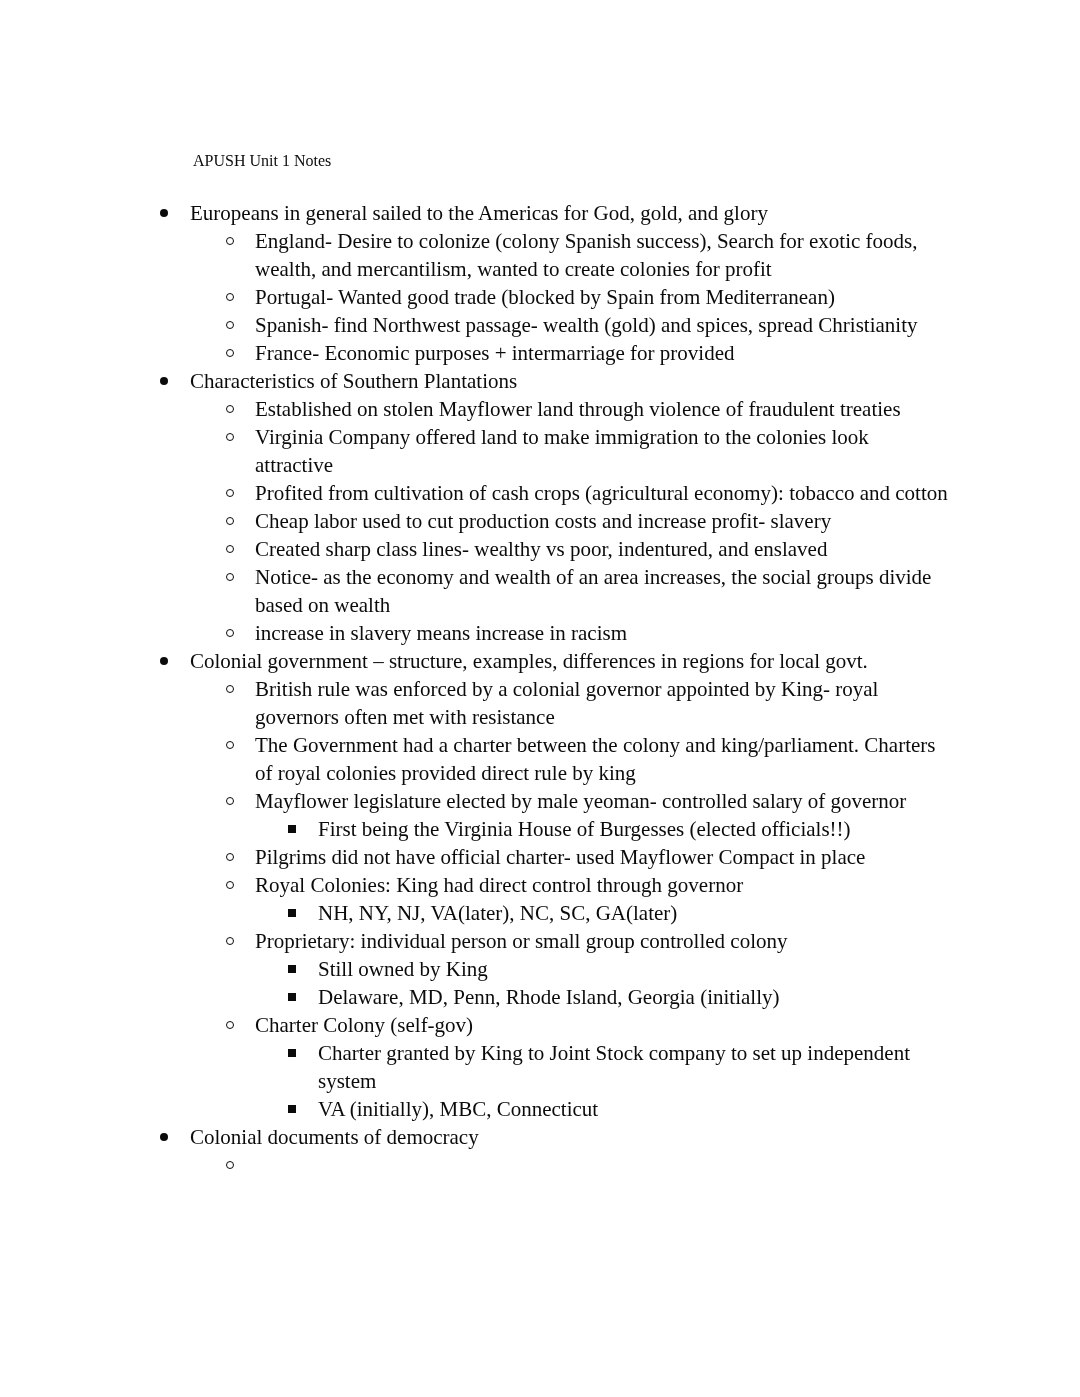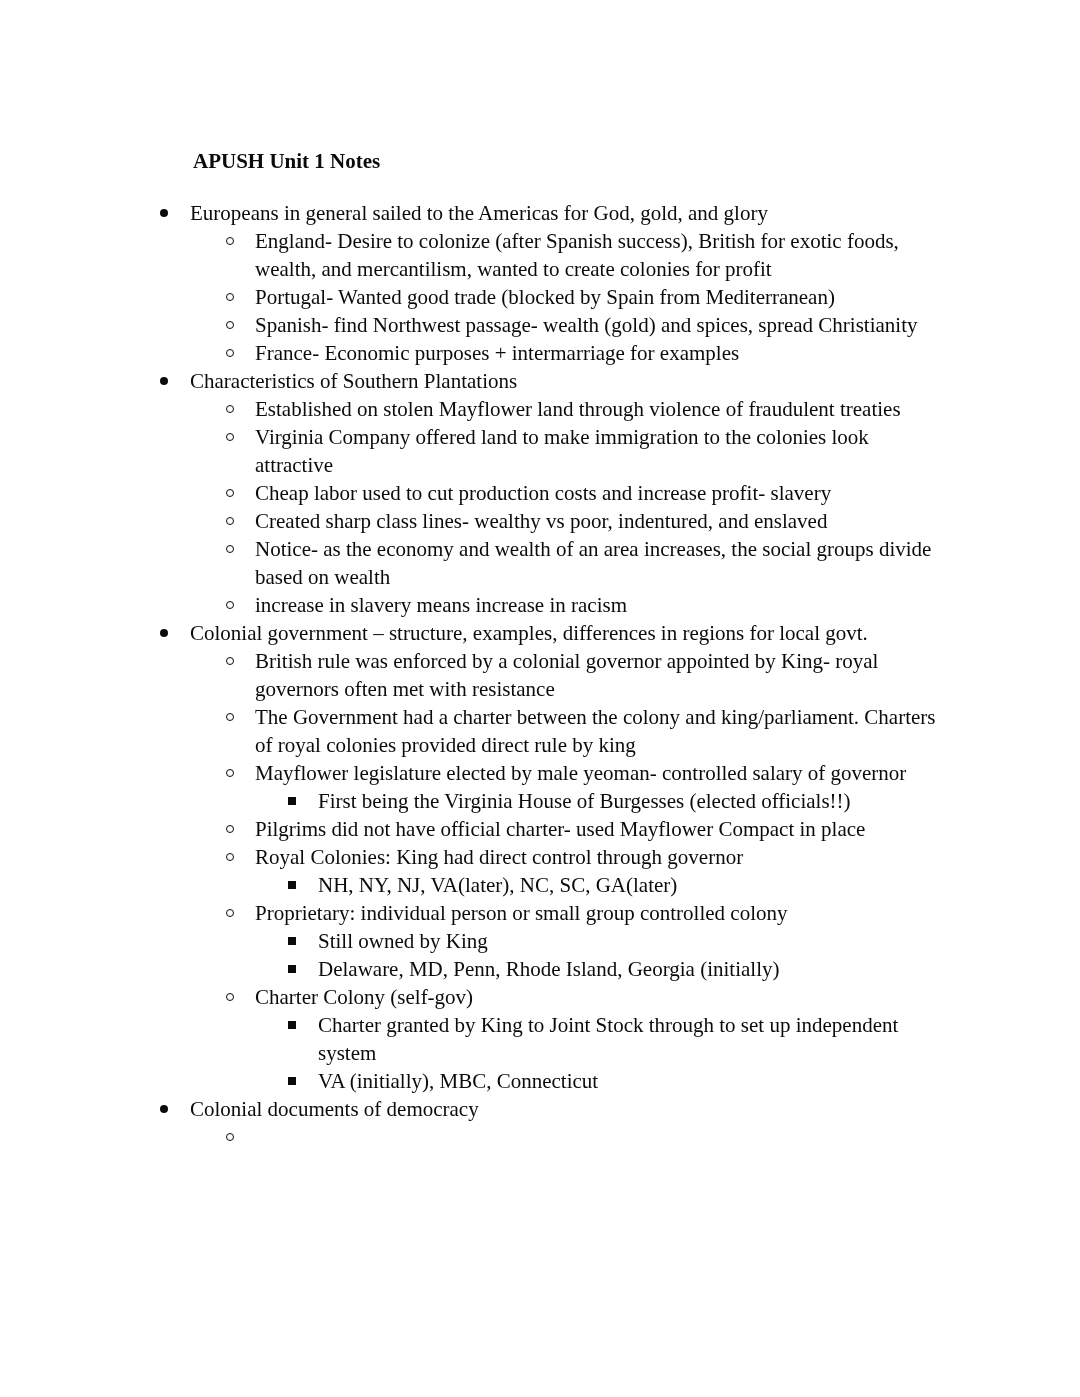--- a/index.html
+++ b/index.html
@@ -17,22 +17,22 @@
     -webkit-font-smoothing: antialiased;
   }
   .page {
     box-sizing: border-box;
     width: 1080px;
     min-height: 1397px;
     padding-top: 147px;
     overflow: hidden;
   }
   .doc-title {
-    font-size: 21px;
-    font-weight: bold;
+    font-size: 16px;
+    font-weight: normal;
     line-height: 28px;
     margin: 0 0 24px 193px;
   }
   ul.notes {
     list-style: none;
     margin: 0;
     padding: 0;
   }
   .item {
     display: flex;
@@ -79,50 +79,54 @@
 
 <div class="page">
   <h1 class="doc-title">APUSH Unit 1 Notes</h1>
   <ul class="notes" id="notes-list">
       <li class="item l1">
         <span class="marker disc"></span>
         <span class="text">Europeans in general sailed to the Americas for God, gold, and glory</span>
       </li>
       <li class="item l2">
         <span class="marker circle"></span>
-        <span class="text">England- Desire to colonize (after Spanish success), British for exotic foods,
+        <span class="text">England- Desire to colonize (colony Spanish success), Search for exotic foods,
 wealth, and mercantilism, wanted to create colonies for profit</span>
       </li>
       <li class="item l2">
         <span class="marker circle"></span>
         <span class="text">Portugal- Wanted good trade (blocked by Spain from Mediterranean)</span>
       </li>
       <li class="item l2">
         <span class="marker circle"></span>
         <span class="text">Spanish- find Northwest passage- wealth (gold) and spices, spread Christianity</span>
       </li>
       <li class="item l2">
         <span class="marker circle"></span>
-        <span class="text">France- Economic purposes + intermarriage for examples</span>
+        <span class="text">France- Economic purposes + intermarriage for provided</span>
       </li>
       <li class="item l1">
         <span class="marker disc"></span>
         <span class="text">Characteristics of Southern Plantations</span>
       </li>
       <li class="item l2">
         <span class="marker circle"></span>
         <span class="text">Established on stolen Mayflower land through violence of fraudulent treaties</span>
       </li>
       <li class="item l2">
         <span class="marker circle"></span>
         <span class="text">Virginia Company offered land to make immigration to the colonies look
 attractive</span>
       </li>
       <li class="item l2">
         <span class="marker circle"></span>
+        <span class="text">Profited from cultivation of cash crops (agricultural economy): tobacco and cotton</span>
+      </li>
+      <li class="item l2">
+        <span class="marker circle"></span>
         <span class="text">Cheap labor used to cut production costs and increase profit- slavery</span>
       </li>
       <li class="item l2">
         <span class="marker circle"></span>
         <span class="text">Created sharp class lines- wealthy vs poor, indentured, and enslaved</span>
       </li>
       <li class="item l2">
         <span class="marker circle"></span>
         <span class="text">Notice- as the economy and wealth of an area increases, the social groups divide
 based on wealth</span>
@@ -176,21 +180,21 @@
       <li class="item l3">
         <span class="marker square"></span>
         <span class="text">Delaware, MD, Penn, Rhode Island, Georgia (initially)</span>
       </li>
       <li class="item l2">
         <span class="marker circle"></span>
         <span class="text">Charter Colony (self-gov)</span>
       </li>
       <li class="item l3">
         <span class="marker square"></span>
-        <span class="text">Charter granted by King to Joint Stock through to set up independent
+        <span class="text">Charter granted by King to Joint Stock company to set up independent
 system</span>
       </li>
       <li class="item l3">
         <span class="marker square"></span>
         <span class="text">VA (initially), MBC, Connecticut</span>
       </li>
       <li class="item l1">
         <span class="marker disc"></span>
         <span class="text">Colonial documents of democracy</span>
       </li>

